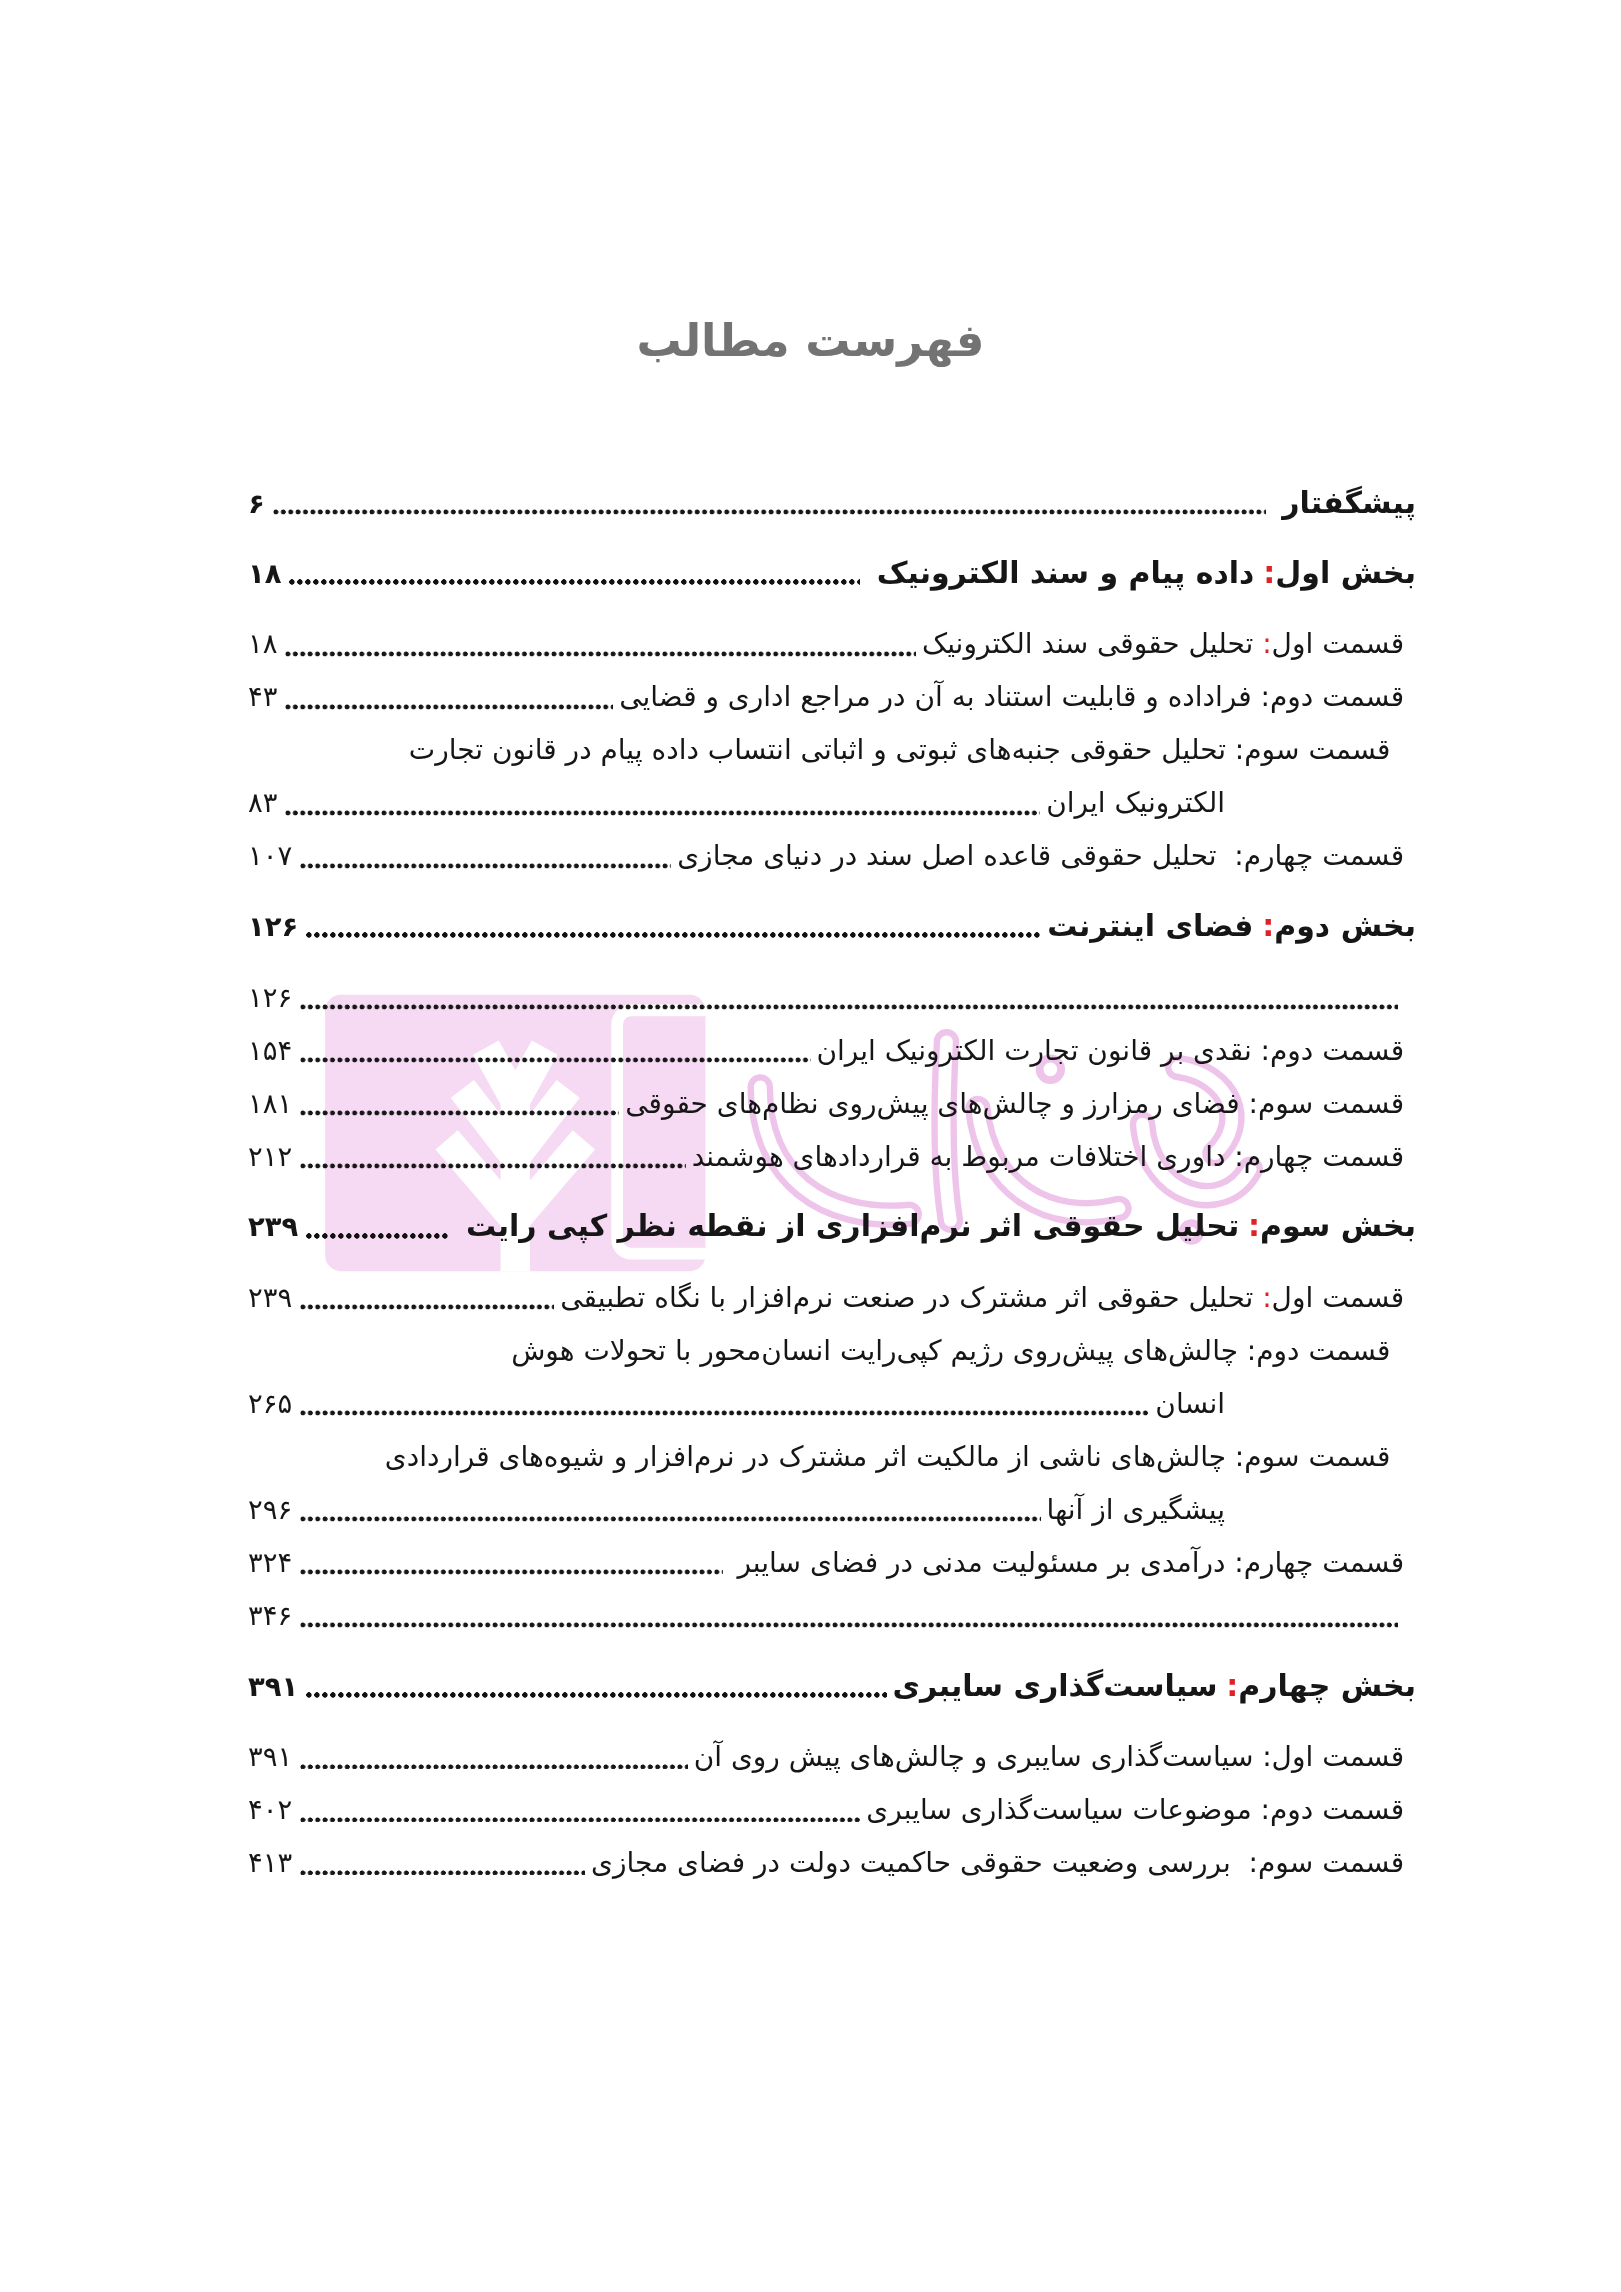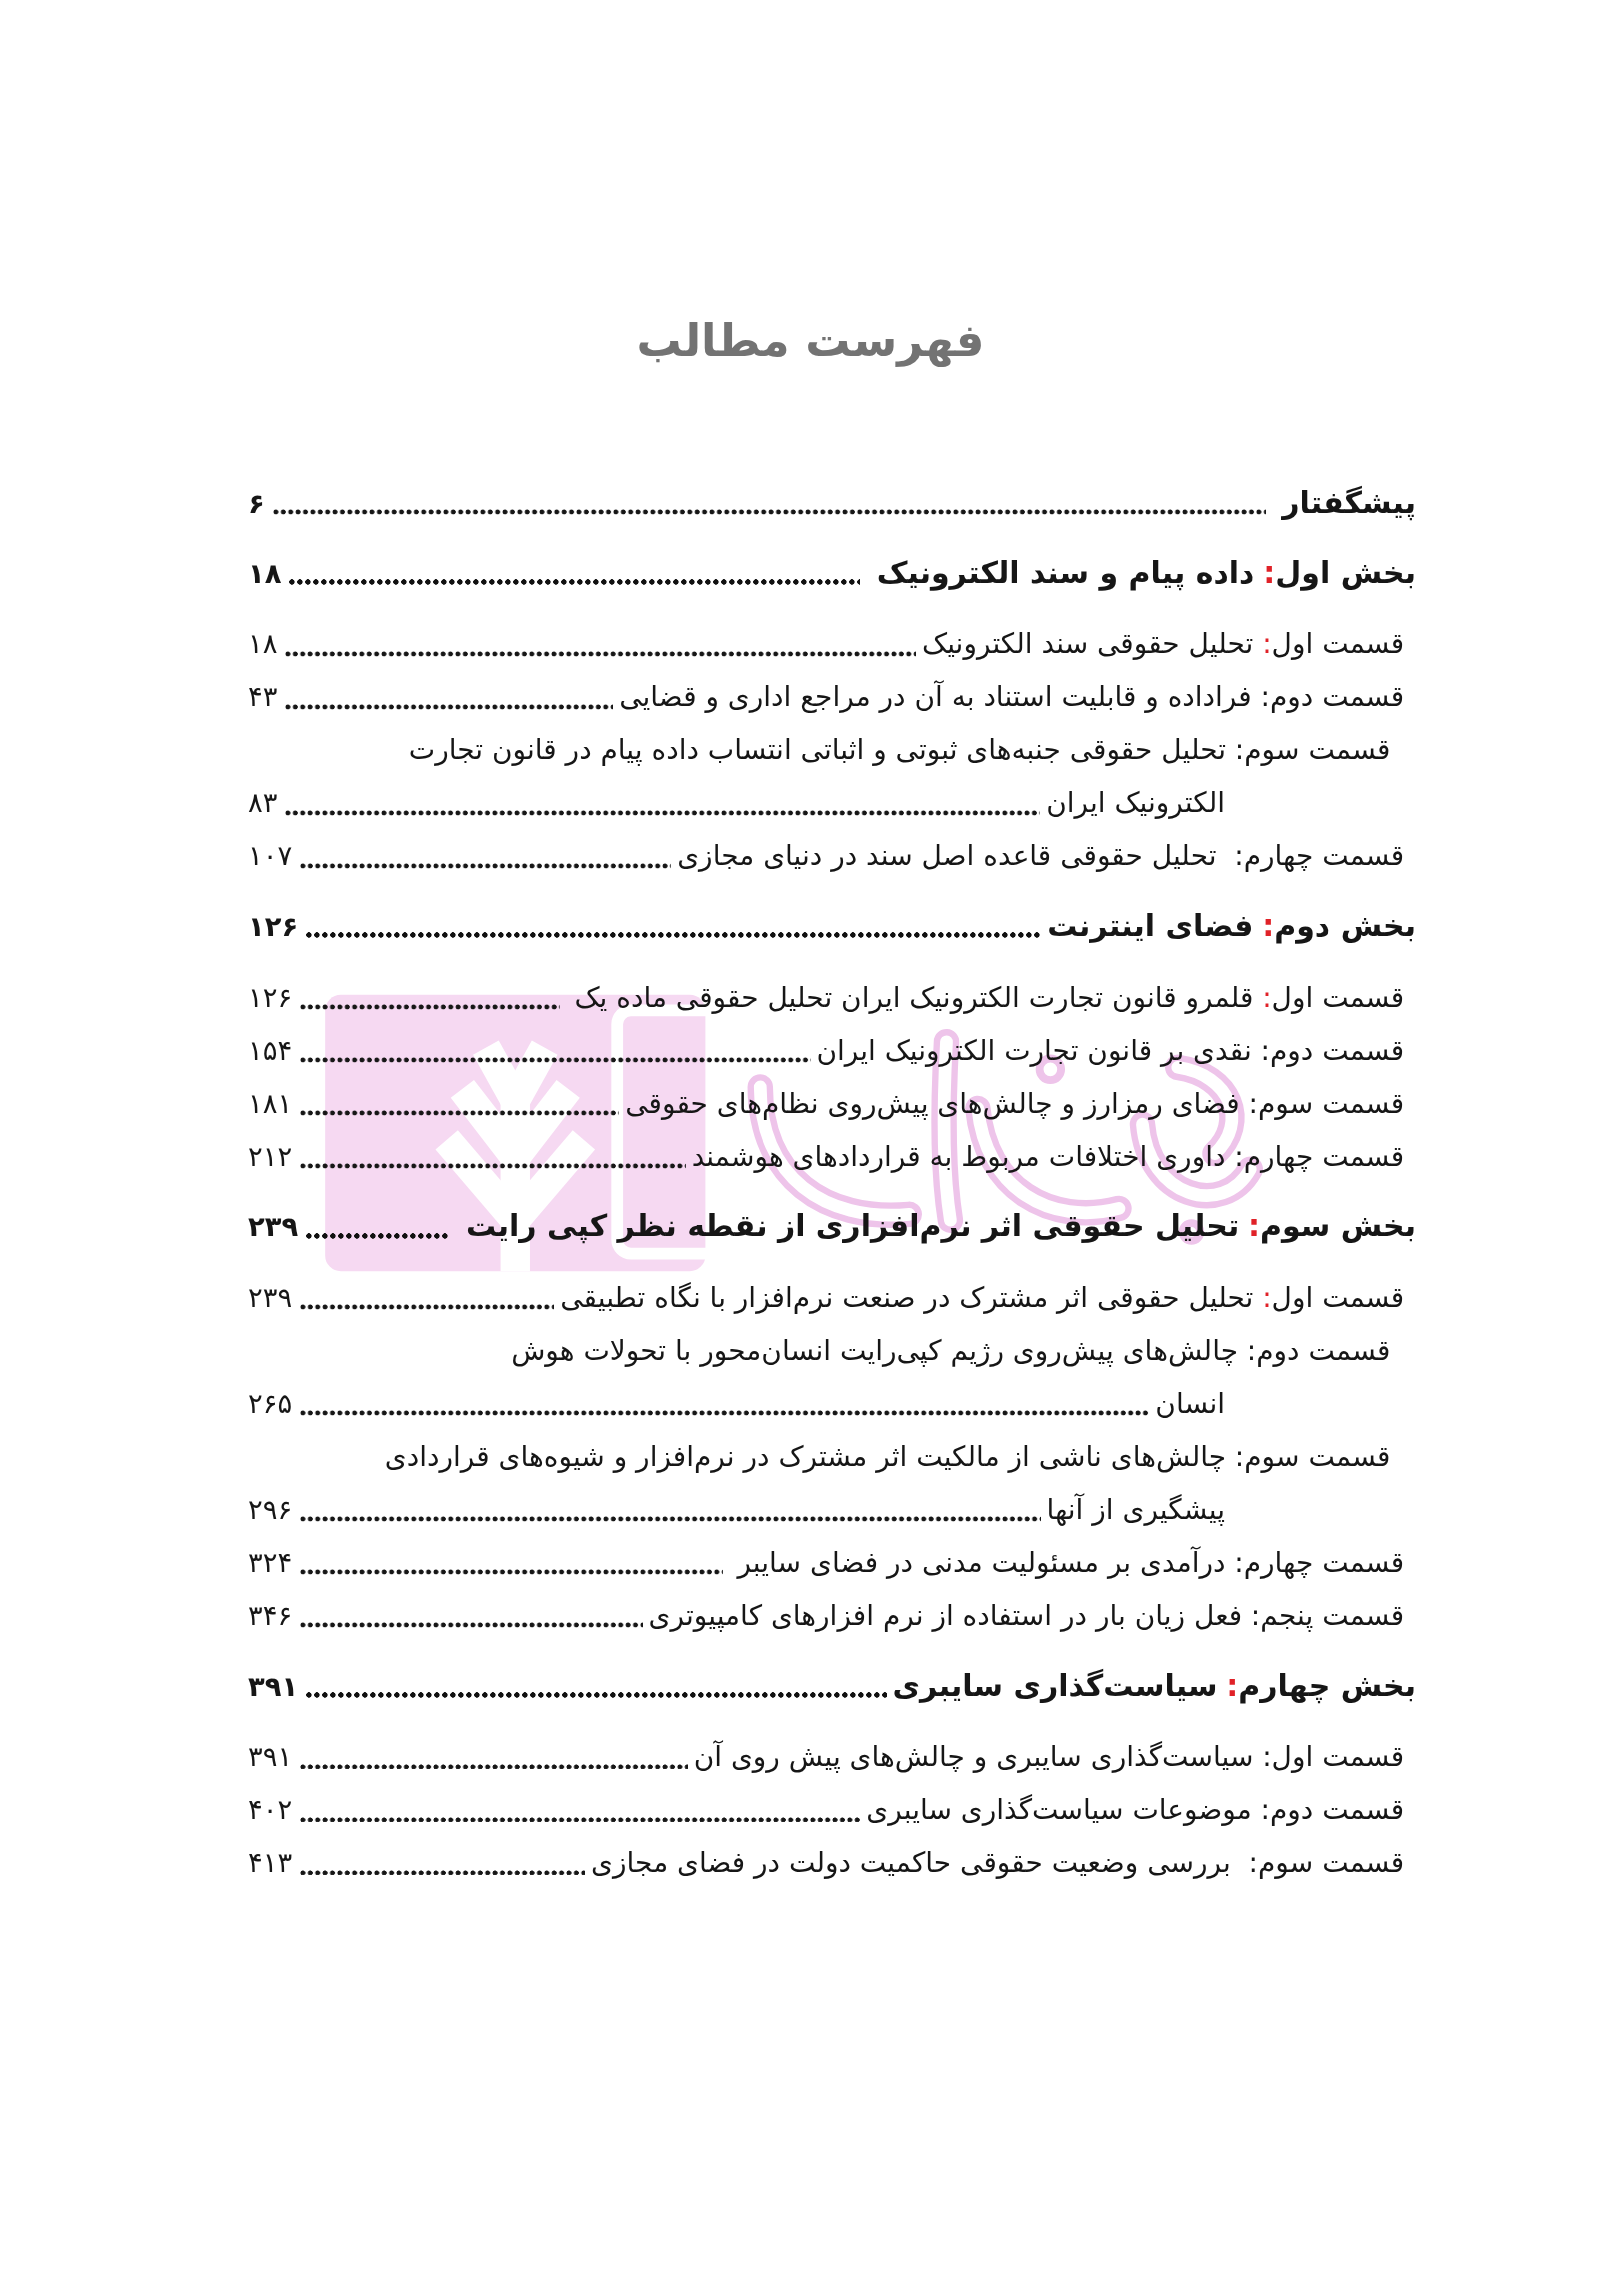--- a/index.html
+++ b/index.html
@@ -164,21 +164,20 @@
       <span class="pnum">۱۰۷</span>
     </div>
 
     <div class="row section">
       <span class="txt"><span class="prefix">بخش دوم</span><span class="colon red">:</span><span class="t">فضای اینترنت</span></span>
       <span class="dots"></span>
       <span class="pnum">۱۲۶</span>
     </div>
 
     <div class="row item">
-      <span class="txt"><span class="prefix">قسمت اول</span><span class="colon red">:</span><span class="t">قلمرو قانون تجارت الکترونیک ایران تحلیل حقوقی ماده یک </span></span>
       <span class="dots"></span>
       <span class="pnum">۱۲۶</span>
     </div>
 
     <div class="row item">
       <span class="txt"><span class="prefix">قسمت دوم</span><span class="colon">:</span><span class="t">نقدی بر قانون تجارت الکترونیک ایران</span></span>
       <span class="dots"></span>
       <span class="pnum">۱۵۴</span>
     </div>
 
@@ -226,21 +225,20 @@
       <span class="pnum">۲۹۶</span>
     </div>
 
     <div class="row item">
       <span class="txt"><span class="prefix">قسمت چهارم</span><span class="colon">:</span><span class="t">درآمدی بر مسئولیت مدنی در فضای سایبر </span></span>
       <span class="dots"></span>
       <span class="pnum">۳۲۴</span>
     </div>
 
     <div class="row item">
-      <span class="txt"><span class="prefix">قسمت پنجم</span><span class="colon">:</span><span class="t">فعل زیان بار در استفاده از نرم افزارهای کامپیوتری</span></span>
       <span class="dots"></span>
       <span class="pnum">۳۴۶</span>
     </div>
 
     <div class="row section">
       <span class="txt"><span class="prefix">بخش چهارم</span><span class="colon red">:</span><span class="t">سیاست‌گذاری سایبری</span></span>
       <span class="dots"></span>
       <span class="pnum">۳۹۱</span>
     </div>
 

